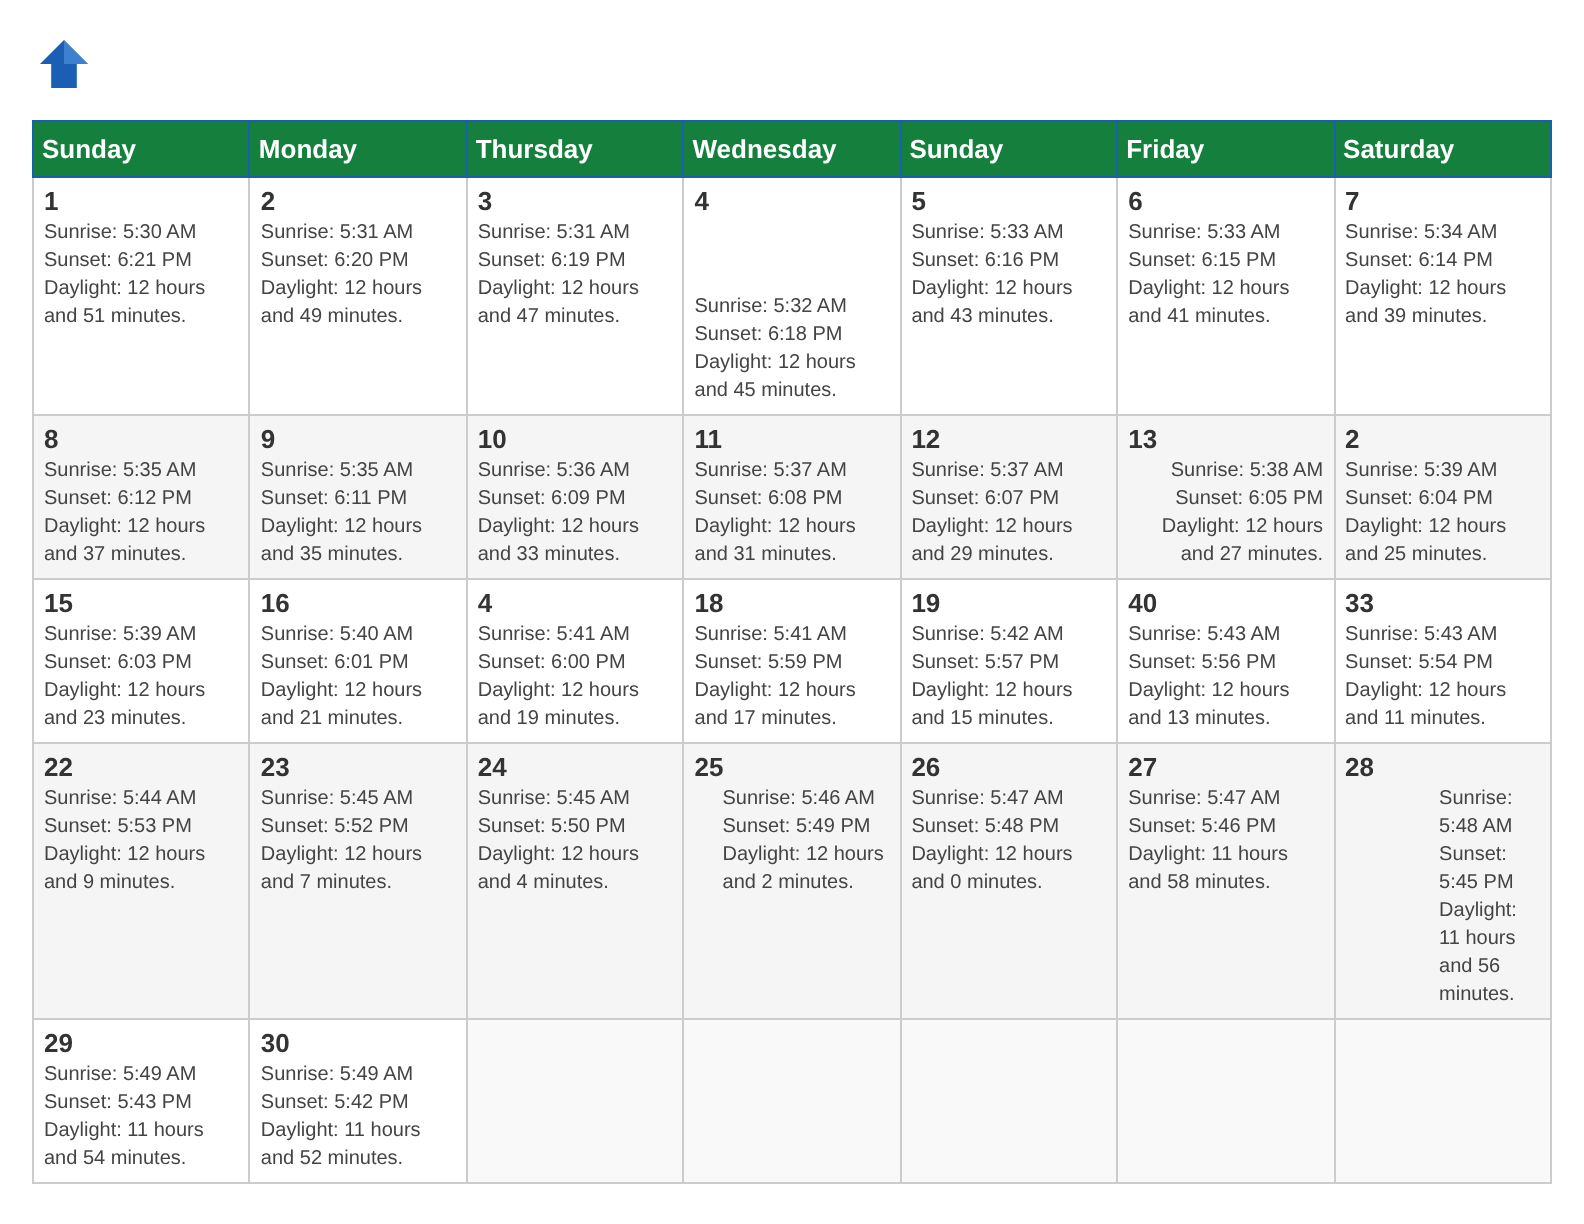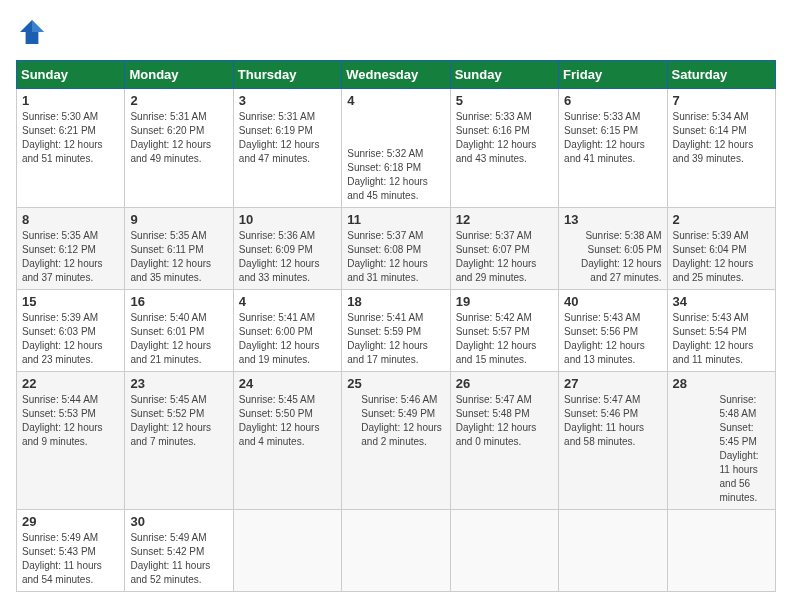--- a/index.html
+++ b/index.html
@@ -259,21 +259,21 @@
 and 15 minutes.</div>
         </td>
         <td>
           <div class="day-number">40</div>
           <div class="day-info" style="white-space: pre-line;">Sunrise: 5:43 AM
 Sunset: 5:56 PM
 Daylight: 12 hours
 and 13 minutes.</div>
         </td>
         <td>
-          <div class="day-number">34</div>
+          <div class="day-number">33</div>
           <div class="day-info" style="white-space: pre-line;">Sunrise: 5:43 AM
 Sunset: 5:54 PM
 Daylight: 12 hours
 and 11 minutes.</div>
         </td>
       </tr>
       <tr>
         <td>
           <div class="day-number">22</div>
           <div class="day-info" style="white-space: pre-line;">Sunrise: 5:44 AM

